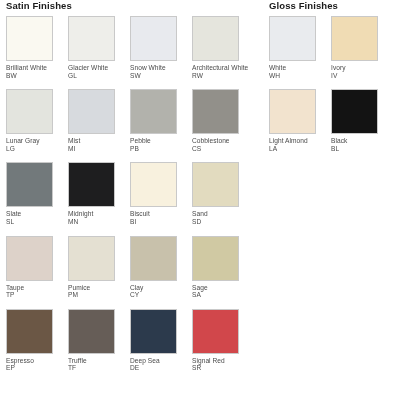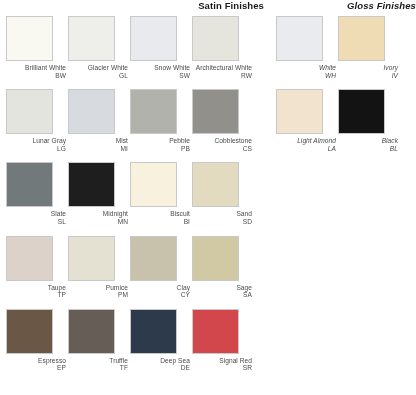--- a/index.html
+++ b/index.html
@@ -20,24 +20,23 @@
   #chart-root {
     position: relative;
     width: 416px;
     height: 395px;
     box-sizing: border-box;
   }
 
   .section {
     position: absolute;
     top: 0;
-    text-align: right;
   }
   .section.satin  { left: 6px;   width: 258px; }
-  .section.gloss  { left: 276px; width: 140px; font-style: italic; }
+  .section.gloss  { left: 269px; width: 140px; }
 
   .section-title {
     font-size: 9.5px;
     font-weight: bold;
     color: #1b1b1b;
     letter-spacing: 0.1px;
     line-height: 11px;
     margin: 0 0 5px 0;
     white-space: nowrap;
   }

